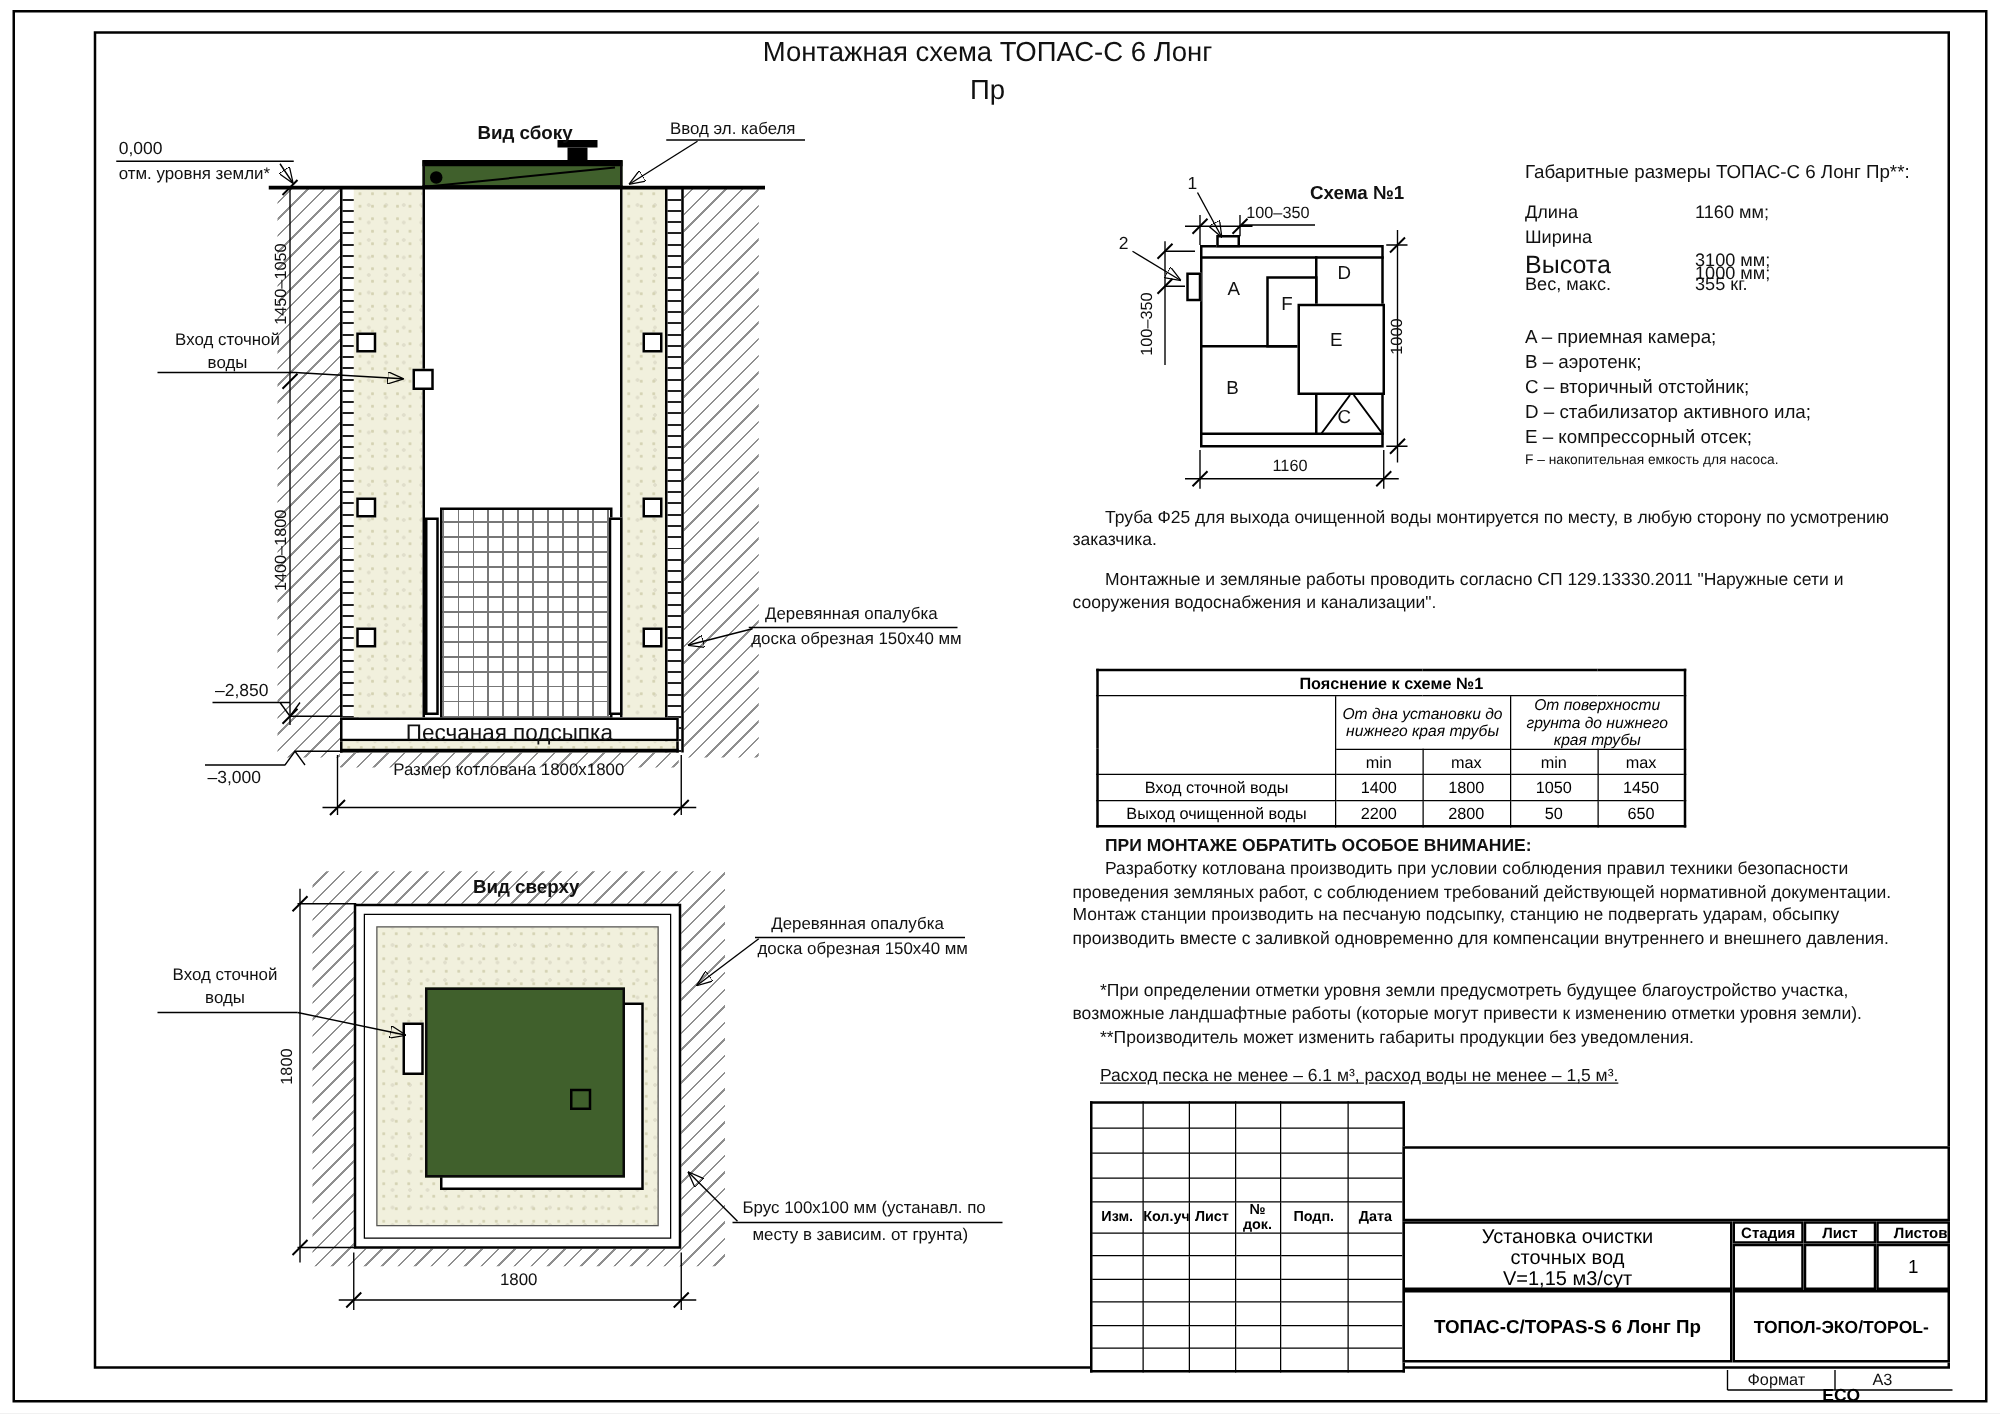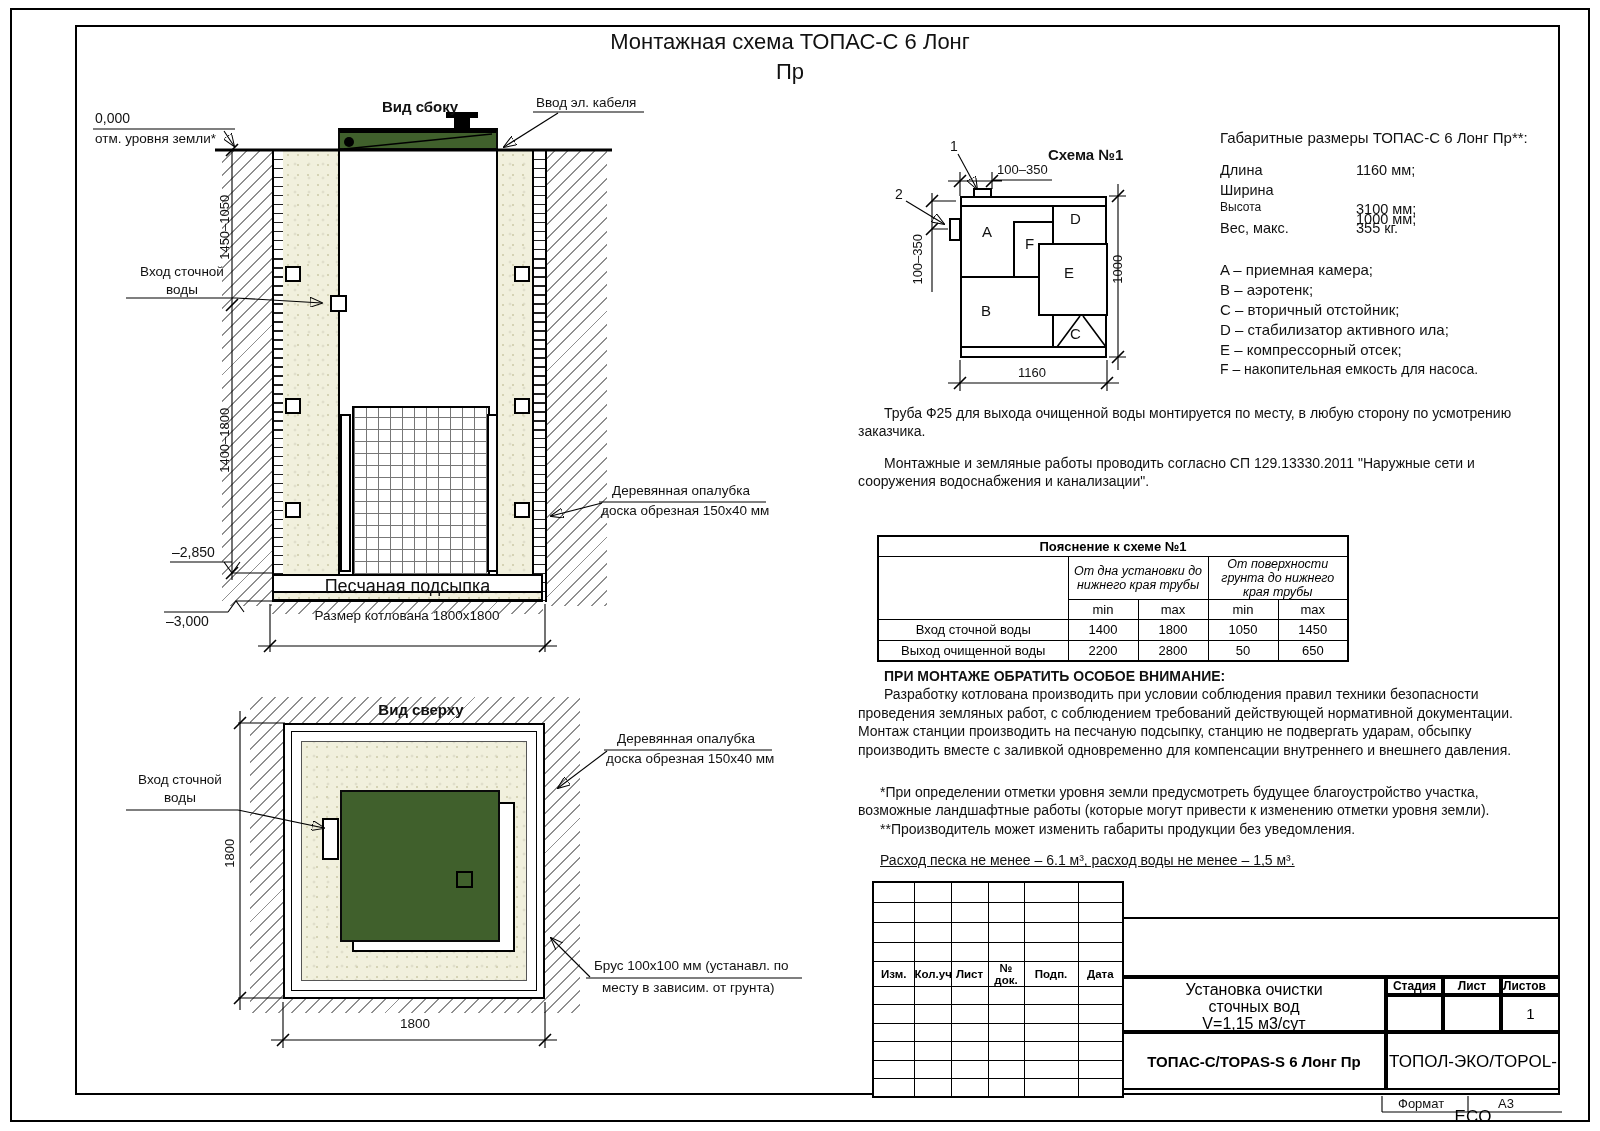--- a/index.html
+++ b/index.html
@@ -159,30 +159,30 @@
   <div class="lbl" style="left:1070px;top:326px;font-size:15px;">C</div>
   <div class="lbl" style="left:1070px;top:211px;font-size:15px;">D</div>
   <div class="lbl" style="left:1064px;top:265px;font-size:15px;">E</div>
   <div class="lbl" style="left:1025px;top:236px;font-size:15px;">F</div>
 
   <div class="lbl" style="left:1220px;top:130px;font-size:15px;">Габаритные размеры ТОПАС-С 6 Лонг Пр**:</div>
   <div class="lbl" style="left:1220px;top:162px;font-size:14.5px;">Длина</div>
   <div class="lbl" style="left:1356px;top:162px;font-size:14.5px;">1160 мм;</div>
   <div class="lbl" style="left:1220px;top:182px;font-size:14.5px;">Ширина</div>
   <div class="lbl" style="left:1356px;top:182px;font-size:14.5px;margin-top:29px;">1000 мм;</div>
-  <div class="lbl" style="left:1220px;top:201px;font-size:12px;">Высота</div>
+  <div class="lbl" style="left:1220px;top:201px;font-size:20px;">Высота</div>
   <div class="lbl" style="left:1356px;top:201px;font-size:14.5px;">3100 мм;</div>
   <div class="lbl" style="left:1220px;top:220px;font-size:14.5px;">Вес, макс.</div>
   <div class="lbl" style="left:1356px;top:220px;font-size:14.5px;">355 кг.</div>
   <div class="lbl" style="left:1220px;top:262px;font-size:15px;">A – приемная камера;</div>
   <div class="lbl" style="left:1220px;top:282px;font-size:15px;">B – аэротенк;</div>
   <div class="lbl" style="left:1220px;top:302px;font-size:15px;">C – вторичный отстойник;</div>
   <div class="lbl" style="left:1220px;top:322px;font-size:15px;">D – стабилизатор активного ила;</div>
   <div class="lbl" style="left:1220px;top:342px;font-size:15px;">E – компрессорный отсек;</div>
-  <div class="lbl" style="left:1220px;top:362px;font-size:14px;">F – накопительная емкость для насоса.</div>
+  <div class="lbl" style="left:1220px;top:362px;font-size:11px;">F – накопительная емкость для насоса.</div>
 
   <div class="flow" style="left:858px;top:404px;width:692px;">
     <p>Труба Ф25 для выхода очищенной воды монтируется по месту, в любую сторону по усмотрению заказчика.</p>
     <p style="margin-top:13px;">Монтажные и земляные работы проводить согласно СП 129.13330.2011 "Наружные сети и сооружения водоснабжения и канализации".</p>
   </div>
 
   <table class="dtable" style="left:877px;top:535px;width:470px;">
     <colgroup>
         <col style="width:190px;">
         <col style="width:70px;">
@@ -335,23 +335,23 @@
     </table>
 
   <div class="cell" style="left:1122px;top:917px;width:438px;height:60px;"></div>
   <div class="cell" style="left:1122px;top:977px;width:264px;height:55px;text-align:center;font-size:16px;line-height:17px;padding-top:2px;">
     <div>Установка очистки</div>
     <div>сточных вод</div>
     <div>V=1,15 м3/сут</div>
   </div>
   <div class="cell" style="left:1386px;top:977px;width:57px;height:18px;font-size:12px;text-align:center;font-weight:700;">Стадия</div>
   <div class="cell" style="left:1443px;top:977px;width:58px;height:18px;font-size:12px;text-align:center;font-weight:700;">Лист</div>
-  <div class="cell" style="left:1501px;top:977px;width:59px;height:18px;font-size:12px;text-align:left;font-weight:700;">Листов</div>
+  <div class="cell" style="left:1501px;top:977px;width:59px;height:18px;font-size:12px;text-align:right;font-weight:700;">Листов</div>
   <div class="cell" style="left:1386px;top:995px;width:57px;height:37px;"></div>
   <div class="cell" style="left:1443px;top:995px;width:58px;height:37px;"></div>
   <div class="cell" style="left:1501px;top:995px;width:59px;height:37px;font-size:15px;text-align:center;line-height:34px;">1</div>
   <div class="cell" style="left:1122px;top:1032px;width:264px;height:58px;font-size:15px;font-weight:700;text-align:center;line-height:55px;">ТОПАС-С/TOPAS-S 6 Лонг Пр</div>
-  <div class="cell" style="left:1386px;top:1032px;width:174px;height:58px;font-size:17px;font-weight:400;text-align:center;line-height:55px;">ТОПОЛ-ЭКО/TOPOL-ECO</div>
+  <div class="cell" style="left:1386px;top:1032px;width:174px;height:58px;font-size:14px;font-weight:700;text-align:center;line-height:55px;">ТОПОЛ-ЭКО/TOPOL-ECO</div>
 
   <div class="lbl" style="left:1398px;top:1097px;font-size:13px;">Формат</div>
   <div class="lbl" style="left:1498px;top:1097px;font-size:13px;">А3</div>
 
 </div>
 
 </body></html>

